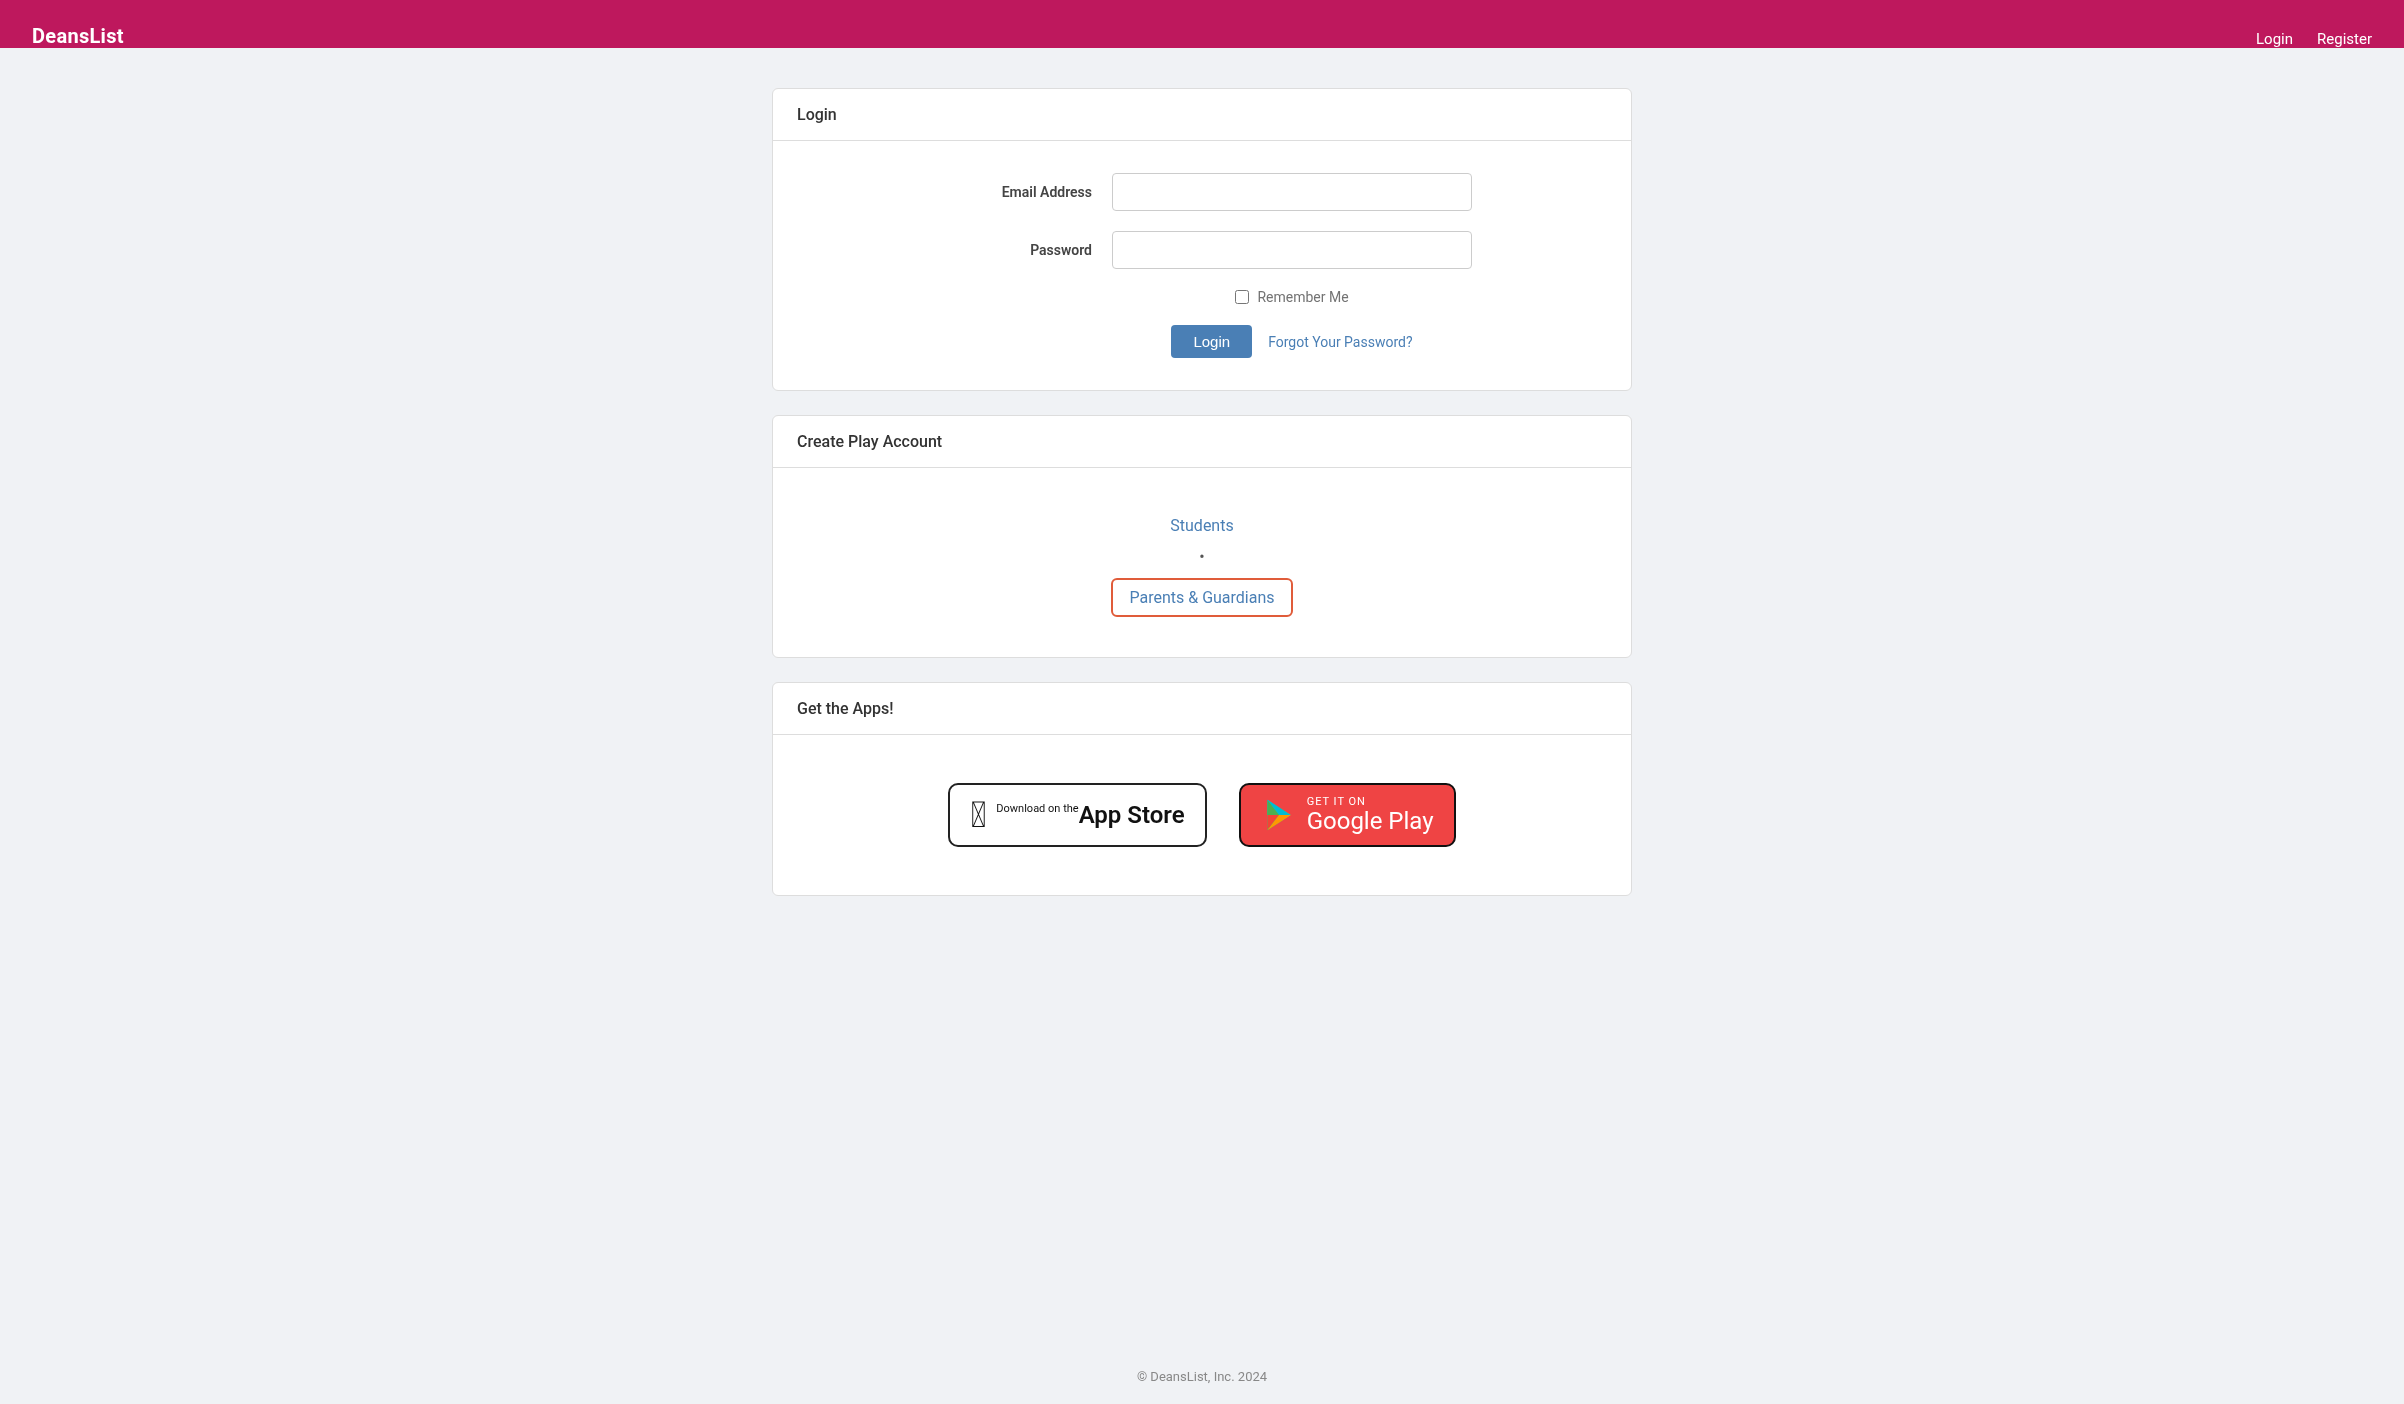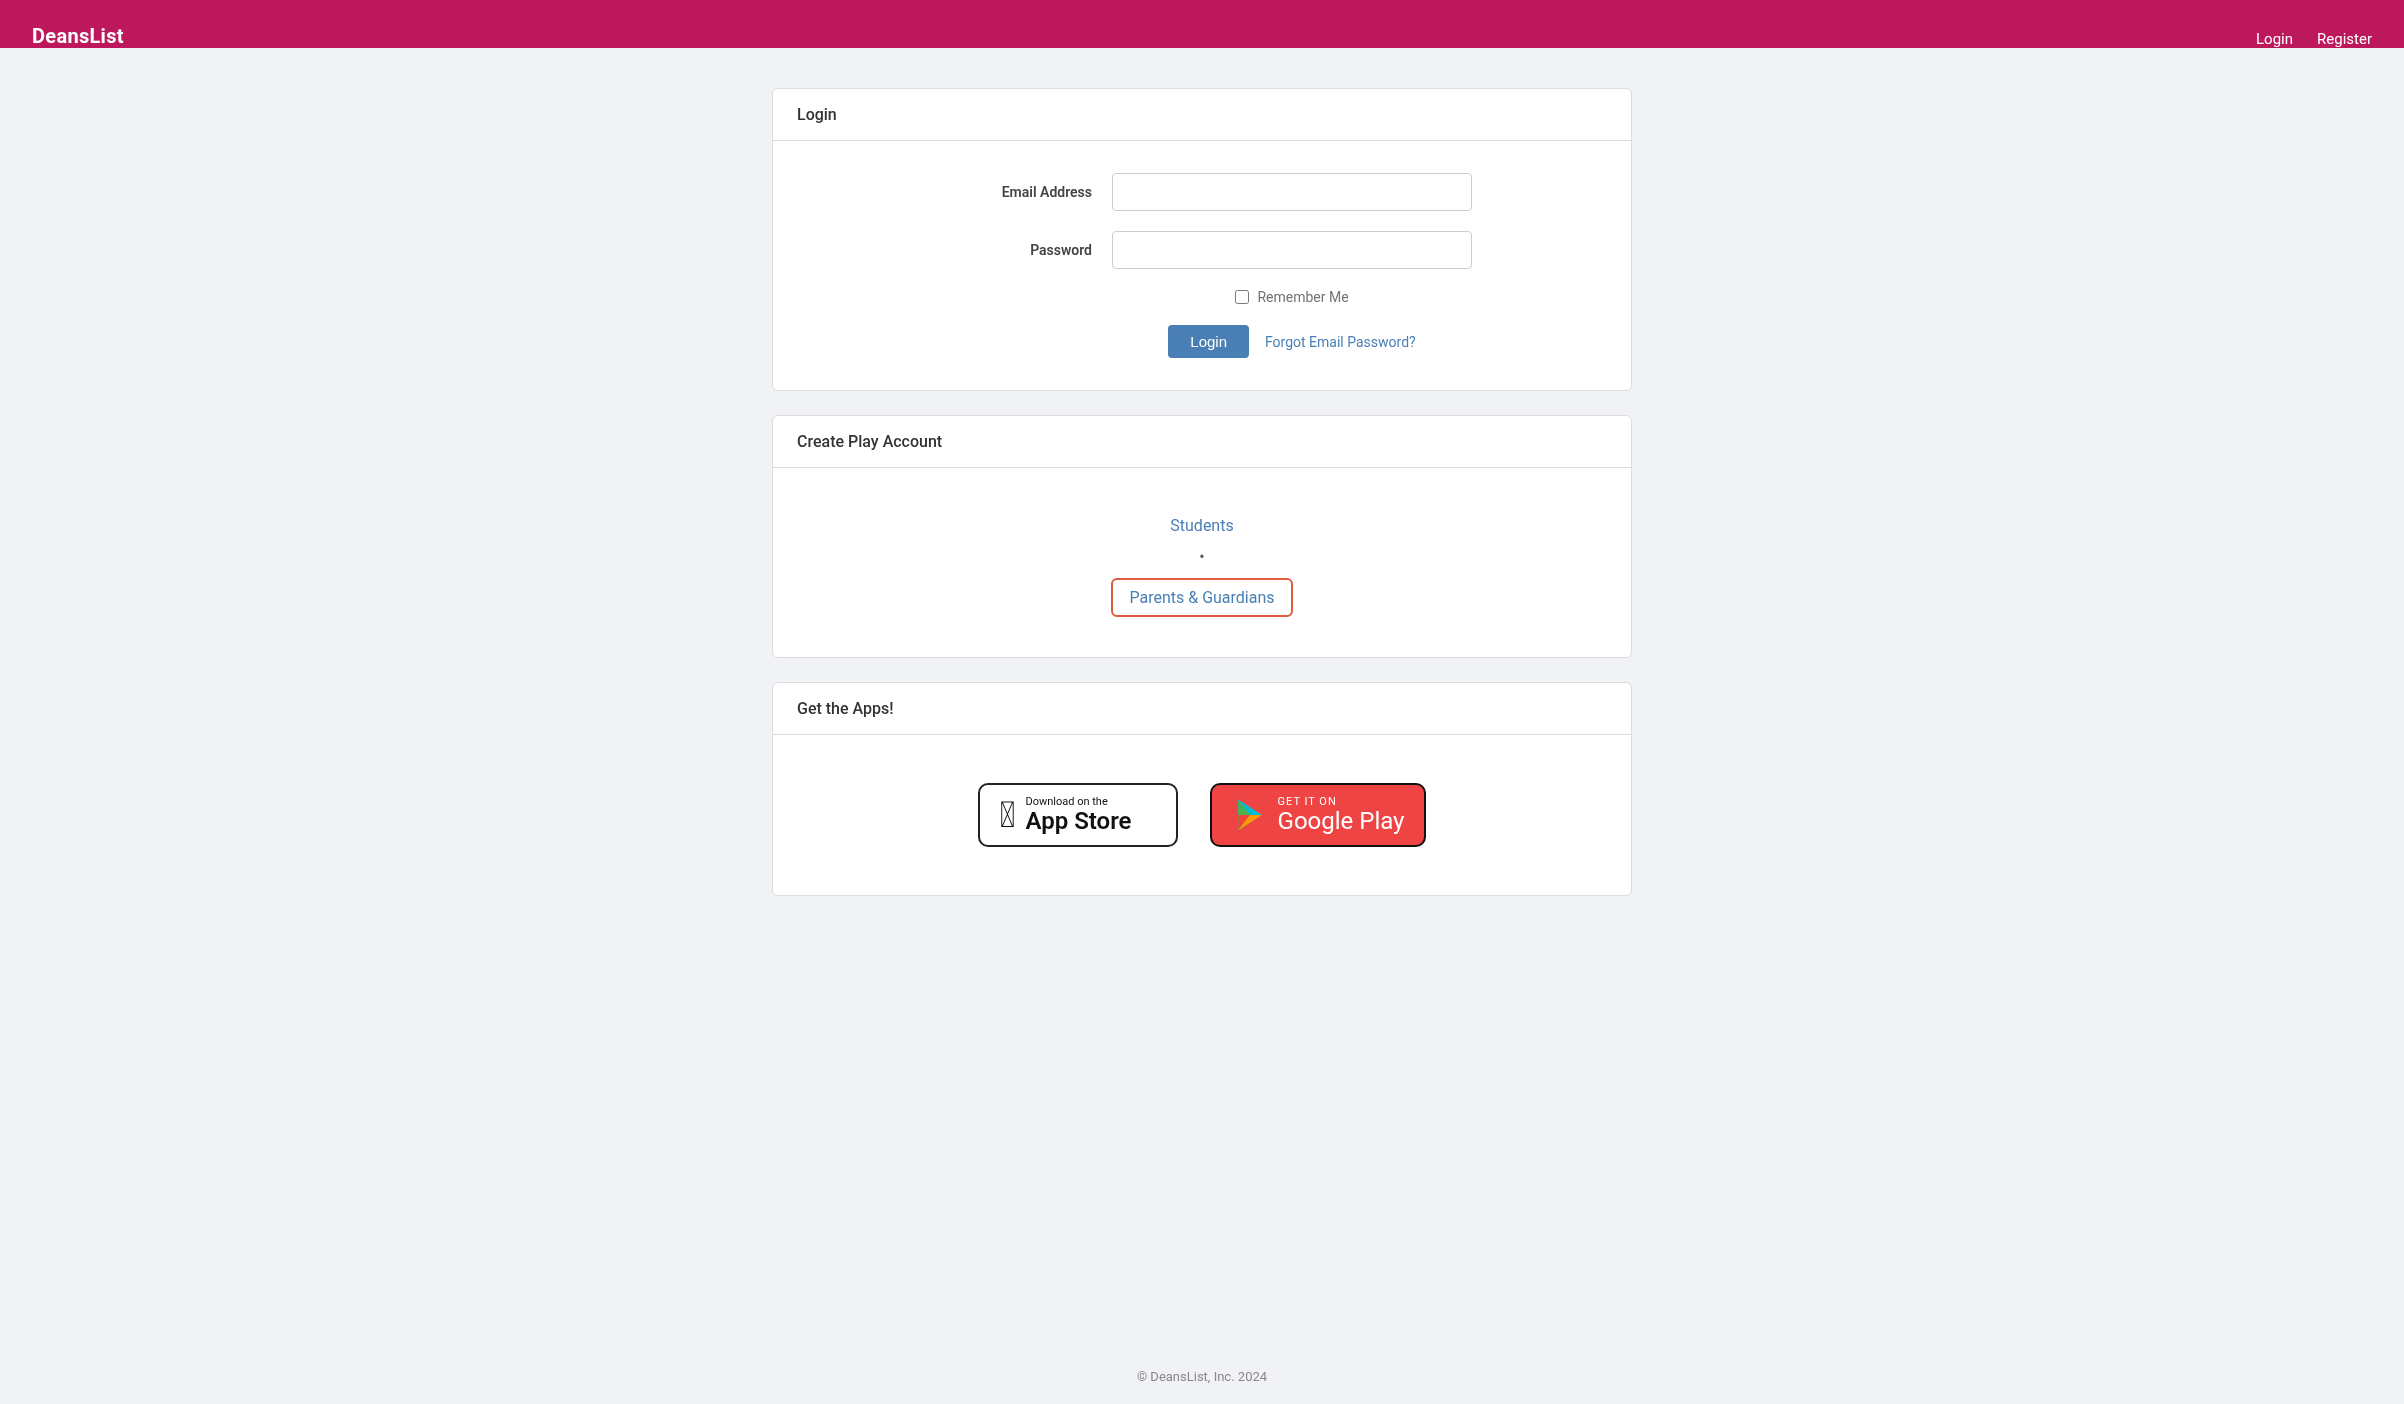--- a/index.html
+++ b/index.html
@@ -202,21 +202,20 @@
 
     .app-store-badge .badge-text-large {
       font-size: 24px;
       font-weight: 600;
       color: #111;
       line-height: 1.1;
     }
 
     .app-store-badge .badge-text-wrapper {
       display: flex;
-      flex-direction: column;
     }
 
     .google-play-badge {
       display: flex;
       align-items: center;
       background-color: #ef4444;
       border: 2px solid #111;
       border-radius: 10px;
       padding: 10px 20px;
       cursor: pointer;
@@ -292,21 +291,21 @@
         <input class="form-input" type="password" style="">
       </div>
 
       <div class="checkbox-group">
         <input type="checkbox" style="">
         <span class="checkbox-label">Remember Me</span>
       </div>
 
       <div class="button-group">
         <button class="btn-login">Login</button>
-        <a class="forgot-link">Forgot Email Password?</a>
+        <a class="forgot-link">Forgot Your Password?</a>
       </div>
 
     </div>
   </div>
 
   <div class="card">
     <div class="card-header">Create Play Account</div>
     <div class="card-body">
       <div class="account-options">
         <a class="account-link">Students</a>

